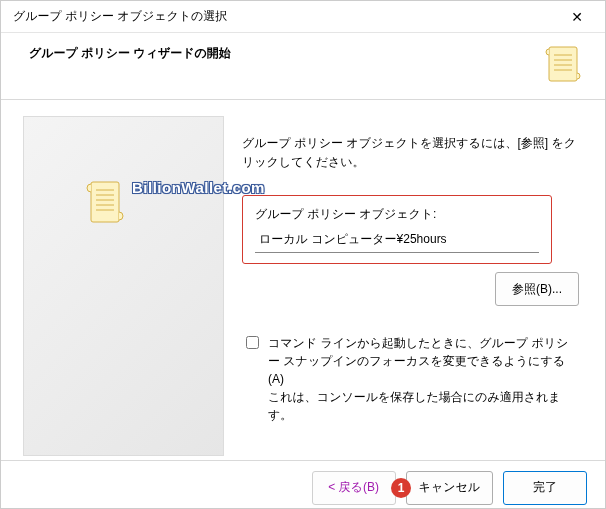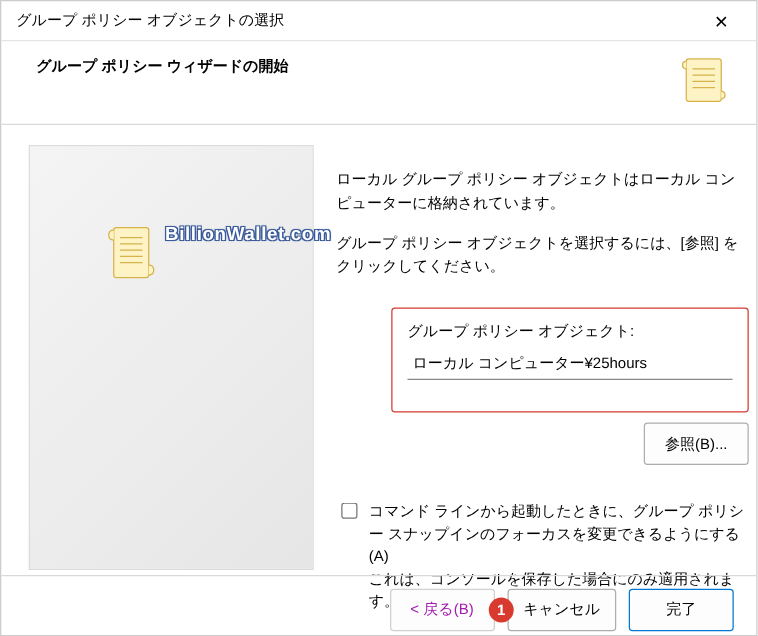--- a/index.html
+++ b/index.html
@@ -40,21 +40,21 @@
   .scroll-icon-large {
     width: 42px; height: 42px;
   }
   .content {
     display: flex;
     padding: 16px 20px 0 22px;
     gap: 18px;
     height: 360px;
   }
   .side-panel {
-    width: 228px;
+    width: 201px;
     height: 340px;
     background: linear-gradient(135deg, #f4f4f4, #e6e6e6);
     border: 1px solid #dcdcdc;
     position: relative;
     flex-shrink: 0;
   }
   .scroll-mid {
     position: absolute;
     left: 60px; top: 60px;
     width: 44px; height: 52px;
@@ -71,25 +71,24 @@
   }
   .main {
     flex: 1;
     padding-top: 18px;
     padding-right: 6px;
   }
   .para { line-height: 1.55; margin-bottom: 14px; }
   .gpo-box {
     border: 1px solid #d33a2f;
     border-radius: 3px;
-    padding: 10px 12px 25px 12px;
+    padding: 10px 12px 10px 12px;
     margin-top: 24px;
     margin-bottom: 6px;
-    width: 286px;
-    margin-left: 44px;
+    width: 310px;
   }
   .gpo-label { margin-bottom: 6px; }
   .gpo-field {
     border-bottom: 1px solid #888;
     padding: 2px 0 4px 4px;
     width: 100%;
   }
   .browse-row { text-align: right; margin-top: 8px; margin-bottom: 28px; padding-right: 0;}
   .btn {
     min-width: 84px;
@@ -158,21 +157,20 @@
       <line x1="12" y1="13" x2="30" y2="13" stroke="#d6b24a"></line>
       <line x1="12" y1="18" x2="30" y2="18" stroke="#d6b24a"></line>
       <line x1="12" y1="23" x2="30" y2="23" stroke="#d6b24a"></line>
       <line x1="12" y1="28" x2="30" y2="28" stroke="#d6b24a"></line>
       <line x1="12" y1="33" x2="30" y2="33" stroke="#d6b24a"></line>
     </svg>
     <div class="watermark">BillionWallet.com</div>
   </div>
 
   <div class="main">
-    <div class="para">ローカル グループ ポリシー オブジェクトはローカル コンピューターに格納されています。</div>
     <div class="para">グループ ポリシー オブジェクトを選択するには、[参照] をクリックしてください。</div>
 
     <div class="gpo-box">
       <div class="gpo-label">グループ ポリシー オブジェクト:</div>
       <div class="gpo-field">ローカル コンピューター¥25hours</div>
     </div>
 
     <div class="browse-row">
       <button class="btn">参照(B)...</button>
     </div>

